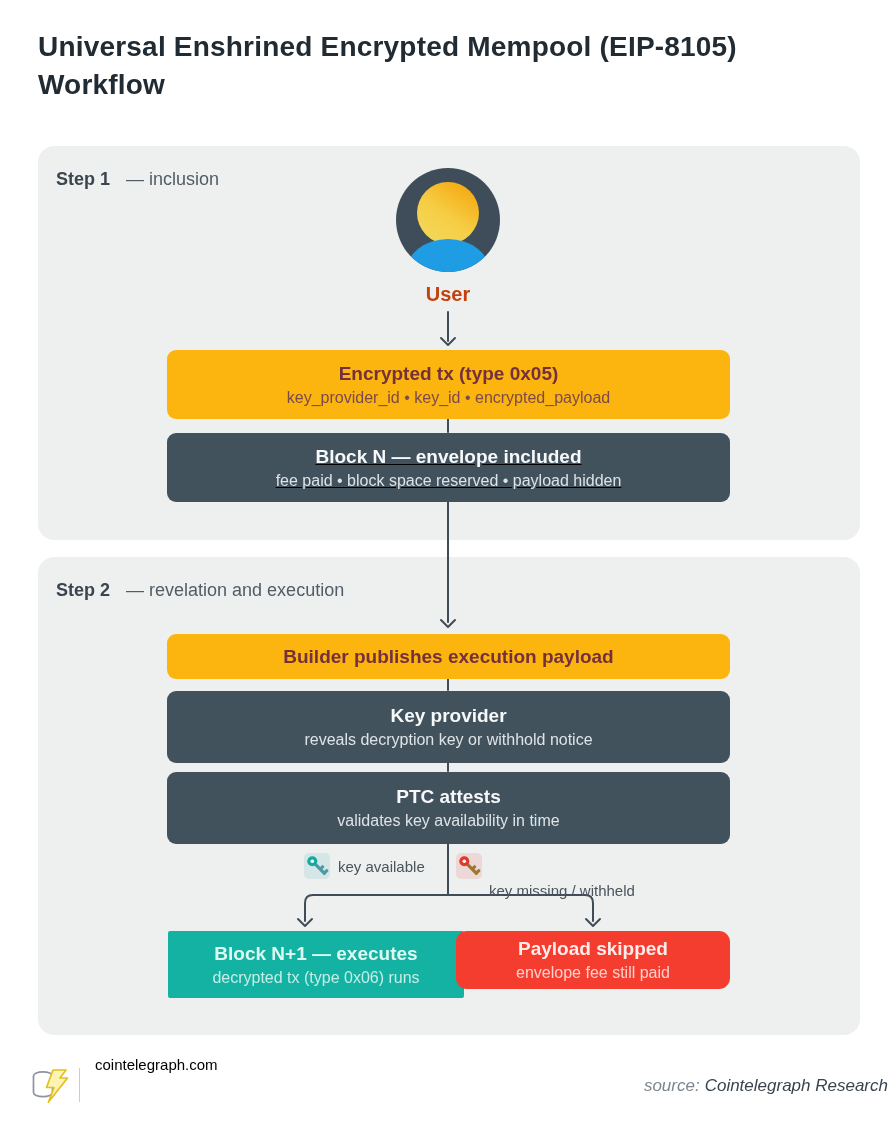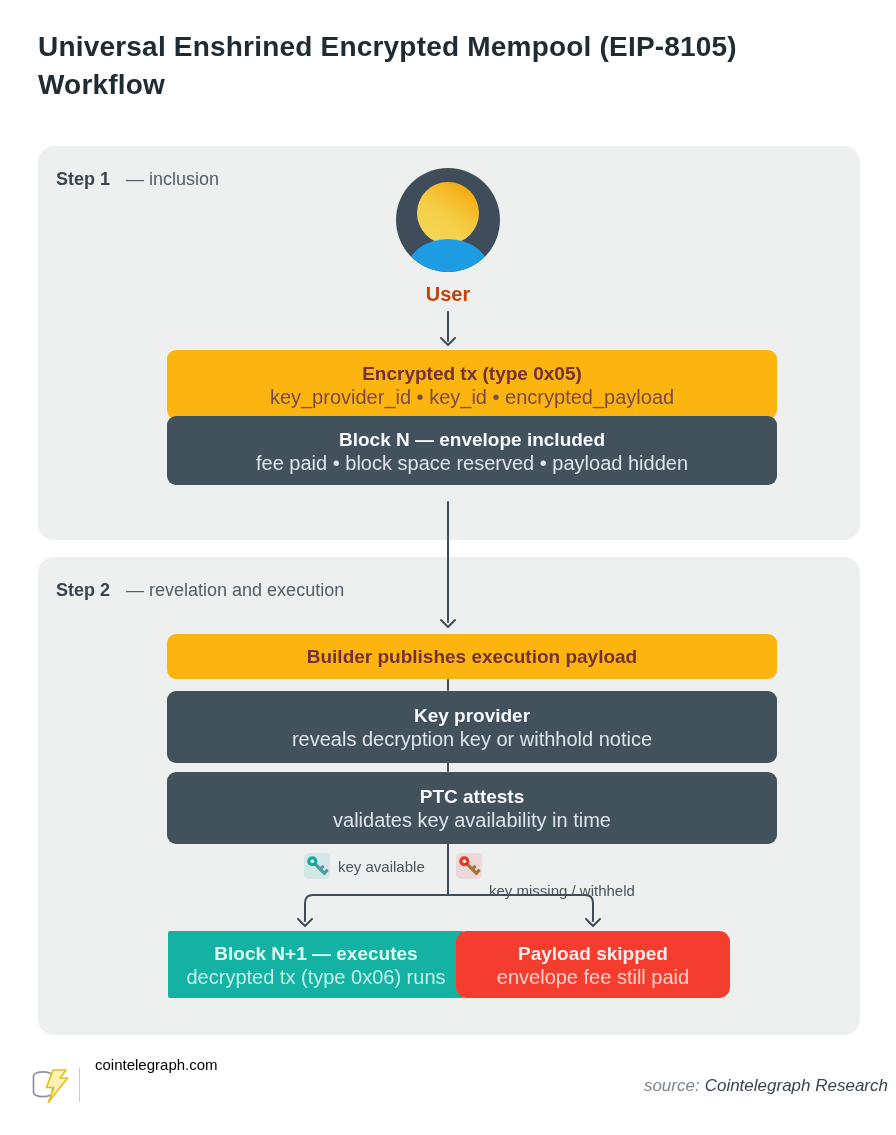--- a/index.html
+++ b/index.html
@@ -18,44 +18,44 @@
 
   .step-label{position:absolute;left:56px;font-size:18px;color:#525c66;}
   .step-label .strong{font-weight:700;color:#3a4550;margin-right:16px;}
   .step1-label{top:169px;}
   .step2-label{top:580px;}
 
   .avatar{position:absolute;left:396px;top:168px;width:104px;height:104px;}
   .actor-label{position:absolute;left:373px;top:283px;width:150px;text-align:center;
     font-size:20px;font-weight:700;color:#c2410c;}
 
-  .box{position:absolute;left:167px;width:610px;border-radius:9px;
+  .box{position:absolute;left:167px;width:563px;border-radius:9px;
     display:flex;flex-direction:column;justify-content:center;align-items:center;
     text-align:center;gap:1px;}
   .box .bt{font-size:19px;font-weight:700;line-height:24px;}
-  .box .bs{font-size:20px;line-height:21px;}
+  .box .bs{font-size:16px;line-height:21px;}
 
   .box-yellow{background:#fcb40e;}
   .box-yellow .bt{color:#74303c;}
   .box-yellow .bs{color:#7b4a4d;}
 
   .box-dark{background:#42525d;}
   .box-dark .bt{color:#f6f8f9;}
   .box-dark .bs{color:#dde3e6;}
 
   .b-enc{top:350px;height:69px;}
-  .b-blockn{top:416px;height:69px;}
+  .b-blockn{top:433px;height:69px;text-decoration:underline;}
   .b-builder{top:634px;height:45px;}
   .b-keyprov{top:691px;height:72px;}
   .b-ptc{top:772px;height:72px;}
 
   .b-exec{left:168px;top:931px;width:296px;height:67px;border-radius:2px;background:#14b2a2;}
   .b-exec .bt{color:#dcf9f1;}
   .b-exec .bs{color:#c4eee6;}
-  .b-skip{left:456px;top:931px;width:274px;height:67px;border-radius:11px;background:#f43d2f;}
+  .b-skip{left:456px;top:931px;width:274px;height:58px;border-radius:11px;background:#f43d2f;}
   .b-skip .bt{color:#ffeceb;}
   .b-skip .bs{color:#ffd0ca;}
 
   .key-icon{position:absolute;top:853px;width:26px;height:26px;border-radius:5px;}
   .key-icon.teal{left:304px;background:rgba(22,169,162,.12);}
   .key-icon.red{left:456px;background:rgba(226,55,42,.12);}
   .key-label{position:absolute;top:858px;font-size:15px;color:#49545c;}
   .key-label.left{left:338px;}
   .key-label.right{left:489px;margin-top:24px;}
 

